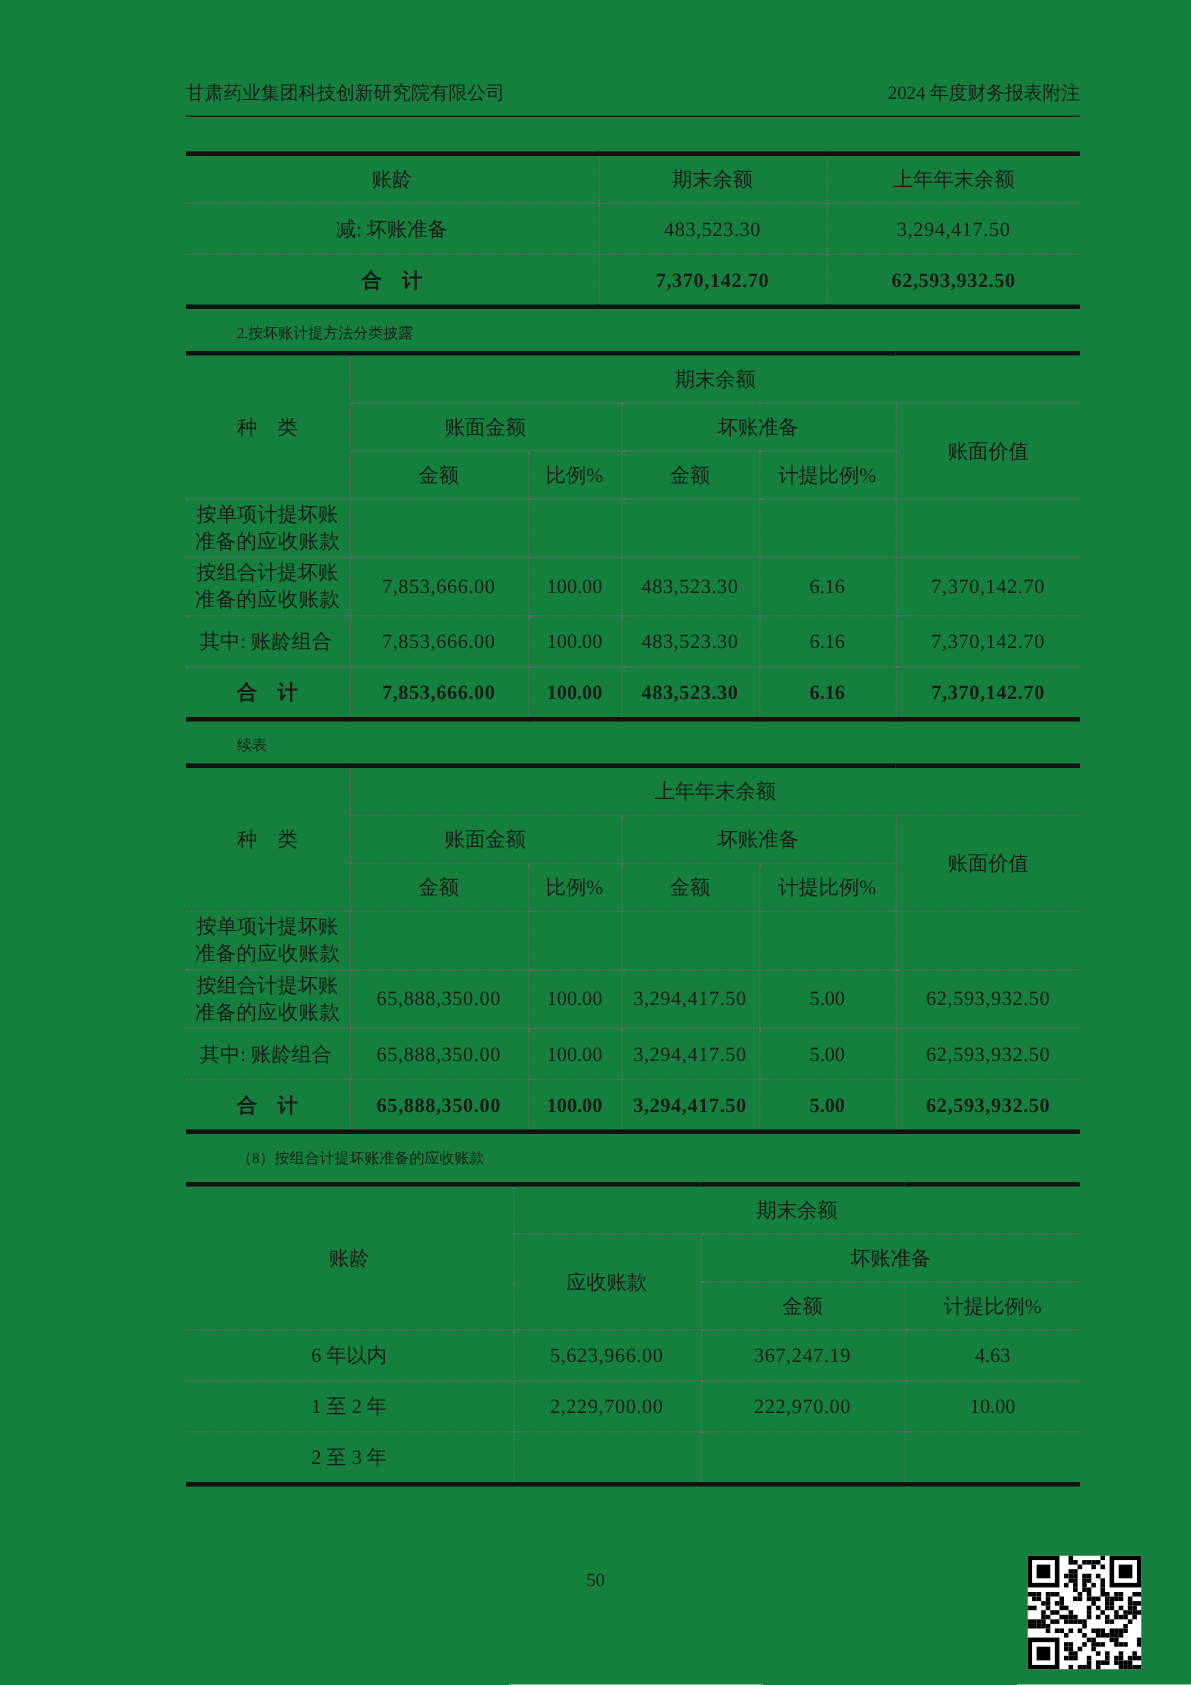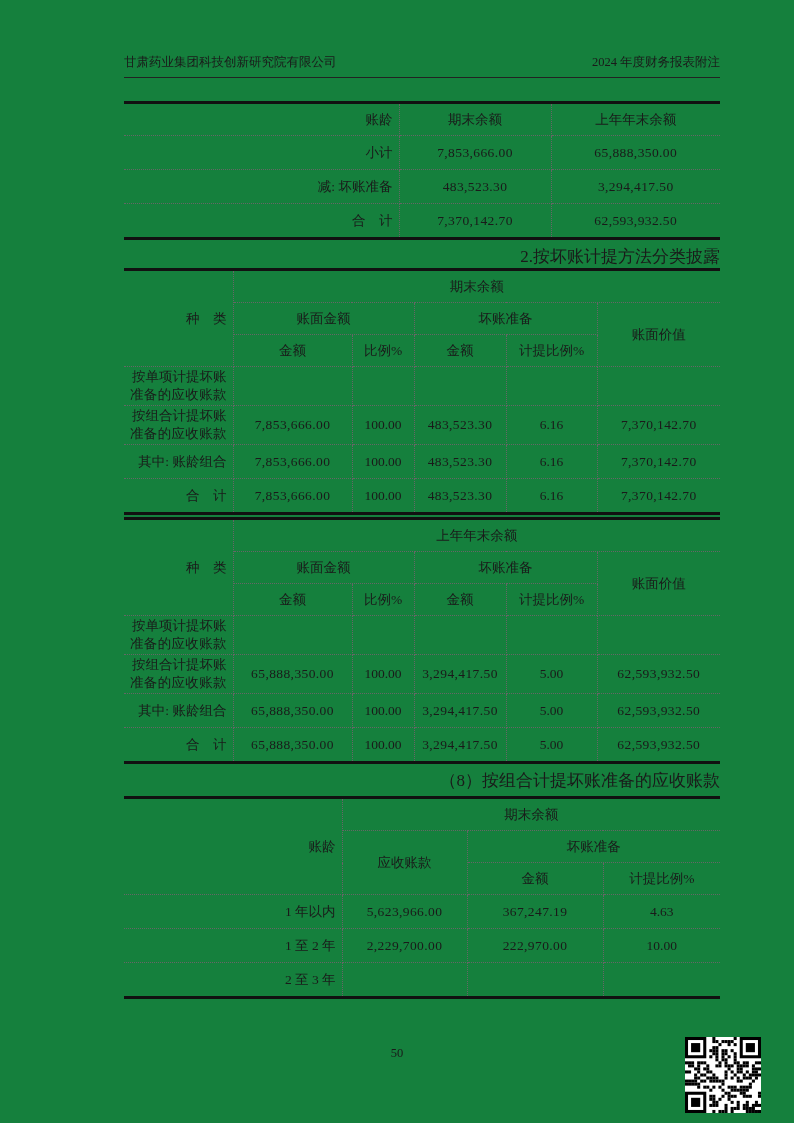--- a/index.html
+++ b/index.html
@@ -7,36 +7,36 @@
         font-family:"Liberation Serif","DejaVu Serif",serif;color:#1a1a1a;overflow:hidden;}
   .content{position:absolute;left:124px;top:0;width:596px;}
   .page-header{display:flex;justify-content:space-between;align-items:baseline;
                margin-top:54px;font-size:12.5px;line-height:16px;}
   .header-rule{border-top:1.5px solid #222;margin-top:7px;}
   table{border-collapse:collapse;width:596px;table-layout:fixed;}
   .tbl{border-top:3px solid #111;border-bottom:3px solid #111;}
   .tbl td,.tbl th{border:1px dotted #666;font-weight:normal;font-size:13.5px;
        padding:1px 6px;vertical-align:middle;text-align:center;line-height:18px;
        overflow:hidden;}
-  .tbl .noL{border-left:none;text-align:right;}
+  .tbl .noL{border-left:none;}
   .tbl .noR{border-right:none;}
   .tbl th{height:29px;}
   .tbl td{height:31px;}
   .num{text-align:right;letter-spacing:0.4px;}
   .padN{padding-right:16px;}
   .padS{padding-right:8px;}
   .padV{padding-right:14px;}
   .padW{padding-right:20px;}
   .lab-l{text-align:left;padding-left:8px;}
   .lab-j{text-align:justify;text-align-last:justify;padding:4px 5px;line-height:18px;margin-left:40px;}
   .lab-c{text-align:center;}
   .cen{text-align:center;}
-  tr.b td{font-weight:normal;}
+  tr.b td{font-weight:bold;}
   .mt-t1{margin-top:23px;}
-  .note{margin:8px 0 2px 34px;font-size:17px;line-height:18px;text-align:right;}
+  .note{margin:8px 0 2px 34px;font-size:10px;line-height:18px;}
   .mt-t{margin-top:2px;}
   .mt-t4{margin-top:6px;}
   .page-num{position:absolute;top:1046px;left:0;width:794px;text-align:center;
             font-size:12.5px;}
   .qr{position:absolute;left:685px;top:1037px;width:76px;height:76px;}
 </style>
 </head>
 <body>
 
 <div class="page">
@@ -52,25 +52,20 @@
       <colgroup>
           <col style="width:275px">
           <col style="width:152px">
           <col style="width:169px">
         </colgroup>
       <tbody>
           <tr>
         <th class="noL">账龄</th>
         <th>期末余额</th>
         <th class="noR">上年年末余额</th>
-      </tr>
-      <tr>
-        <td class="noL lab-c">小计</td>
-        <td class="num padN">7,853,666.00</td>
-        <td class="num padN noR">65,888,350.00</td>
       </tr>
       <tr>
         <td class="noL lab-l">减: 坏账准备</td>
         <td class="num padN">483,523.30</td>
         <td class="num padN noR">3,294,417.50</td>
       </tr>
       <tr class="b">
         <td class="noL lab-c">合　计</td>
         <td class="num padN">7,370,142.70</td>
         <td class="num padN noR">62,593,932.50</td>
@@ -133,20 +128,21 @@
         <td class="noL lab-c">合　计</td>
         <td class="num padS">7,853,666.00</td>
         <td class="cen">100.00</td>
         <td class="num padS">483,523.30</td>
         <td class="cen">6.16</td>
         <td class="num padV noR">7,370,142.70</td>
       </tr>
     </tbody>
       </table>
 
+    <div class="note">续表</div>
 
     <table class="tbl mt-t">
       <colgroup>
           <col style="width:109px">
           <col style="width:119px">
           <col style="width:62px">
           <col style="width:92px">
           <col style="width:91px">
           <col style="width:123px">
         </colgroup>
@@ -217,21 +213,21 @@
       </tr>
       <tr>
         <th rowspan="2">应收账款</th>
         <th class="noR" colspan="2">坏账准备</th>
       </tr>
       <tr>
         <th>金额</th>
         <th class="noR">计提比例%</th>
       </tr>
       <tr>
-        <td class="noL lab-l">1 年以内</td>
+        <td class="noL lab-l">6 年以内</td>
         <td class="num padW">5,623,966.00</td>
         <td class="num padW">367,247.19</td>
         <td class="cen noR">4.63</td>
       </tr>
       <tr>
         <td class="noL lab-l">1 至 2 年</td>
         <td class="num padW">2,229,700.00</td>
         <td class="num padW">222,970.00</td>
         <td class="cen noR">10.00</td>
       </tr>

